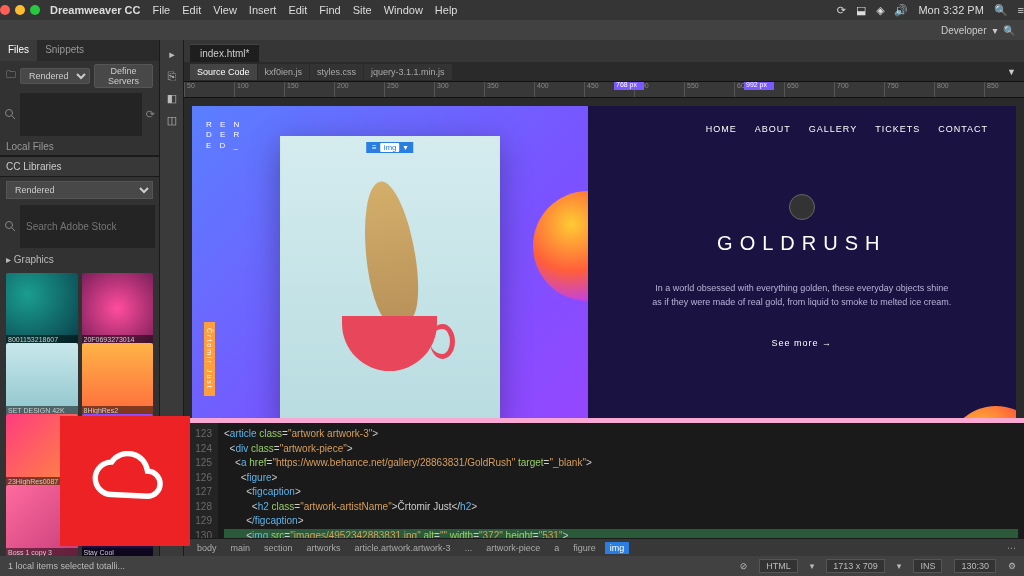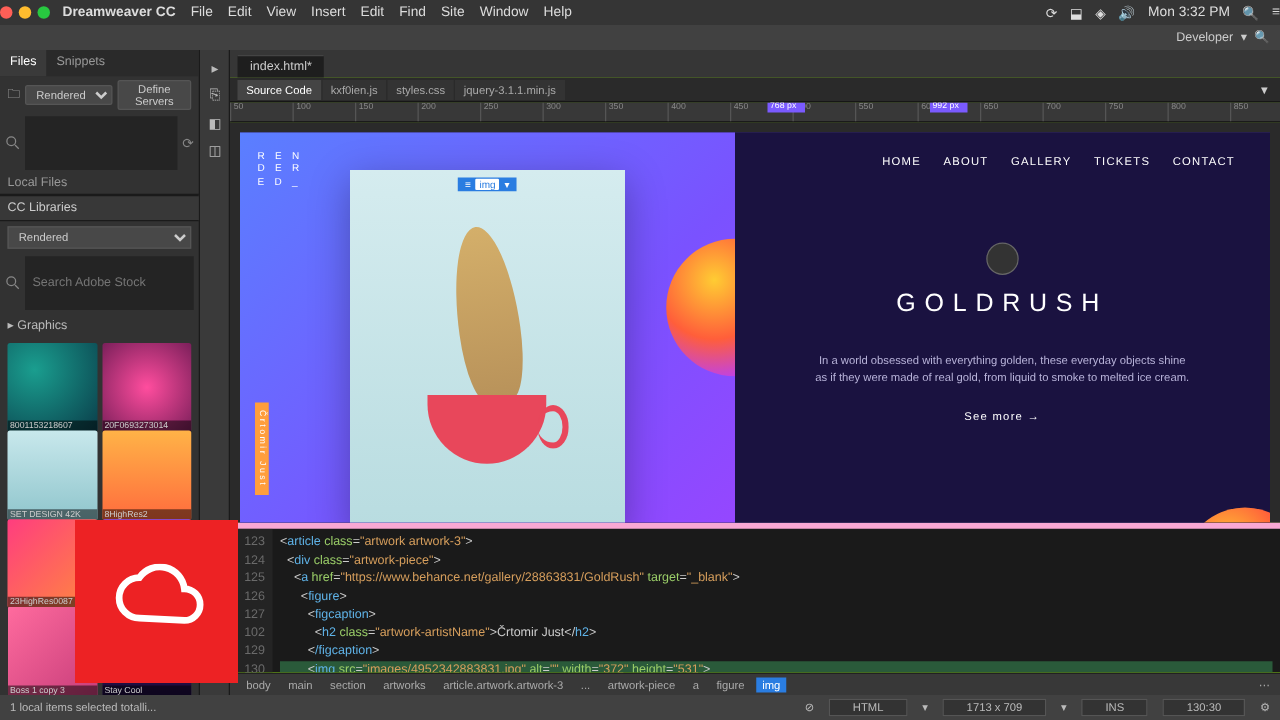--- a/index.html
+++ b/index.html
@@ -61,34 +61,34 @@
 .splash{position:absolute;bottom:105px;width:70px;height:140px;background:linear-gradient(#d4af6a,#b8925a);border-radius:50% 50% 30% 30%/60% 60% 40% 40%;transform:rotate(-8deg) scaleX(.7)}
 .sel-ind{position:absolute;top:6px;left:50%;transform:translateX(-50%);background:#2a7de1;color:#fff;font-size:8px;padding:1px 6px;display:flex;gap:4px;align-items:center}
 .sel-ind .chip{background:#fff;color:#2a7de1;padding:0 3px;border-radius:1px}
 .orb{position:absolute;width:110px;height:110px;border-radius:50%;background:radial-gradient(circle at 35% 30%,#ffcc33,#ff5e3a 45%,#b83dff 80%)}
 .orb1{top:85px;right:-55px}
 .page-right{flex:1;background:#1a1240;position:relative;padding:18px 28px;color:#fff;overflow:hidden}
 .nav{display:flex;gap:18px;justify-content:flex-end;font-size:9px;letter-spacing:1px}
 .hero{text-align:center;margin-top:60px}
 .avatar{width:26px;height:26px;border-radius:50%;background:#333;border:1px solid #666;margin:0 auto 12px}
 .hero h1{font-size:20px;letter-spacing:7px;font-weight:300;margin-bottom:26px}
-.hero p{font-size:9px;color:#b8b3d9;line-height:1.6;max-width:300px;margin:0 auto 18px}
+.hero p{font-size:9px;color:#b8b3d9;line-height:1.6;max-width:300px;margin:0 auto 28px}
 .see-more{font-size:9px;letter-spacing:1px}
 .orb2{position:absolute;bottom:-50px;right:-30px;width:100px;height:100px;border-radius:50%;background:radial-gradient(circle at 35% 30%,#ffcc33,#ff5e3a 45%,#b83dff 80%)}
 .code-panel{height:120px;background:#1a1a1a;border-top:5px solid #f9a8d4;display:flex;font-family:Menlo,Consolas,monospace;font-size:10px;overflow:hidden}
 .gutter{width:34px;background:#242424;color:#6a6a6a;text-align:right;padding:4px 6px 4px 0;line-height:1.45}
 .code{flex:1;padding:4px 6px;line-height:1.45;white-space:pre;color:#ccc;overflow:hidden}
 .code .t{color:#5fb3e8}.code .a{color:#9acd68}.code .s{color:#d69e5c}
 .code .hl{background:#2a5a3a;display:inline-block;width:100%}
 .crumb-bar{height:18px;background:#383838;display:flex;align-items:center;padding:0 8px;font-size:9px;color:#aaa;gap:4px;border-top:1px solid #1a1a1a}
 .crumb-bar .cr{padding:1px 5px}
 .crumb-bar .cr.act{background:#2a7de1;color:#fff}
 .status{height:20px;background:#414141;display:flex;align-items:center;padding:0 8px;font-size:9px;color:#bbb;gap:12px}
 .status .sp{margin-left:auto}
-.status .box{background:#333;padding:1px 18px;border:1px solid #555}
+.status .box{background:#333;padding:1px 6px;border:1px solid #555}
 .cc-logo{position:absolute;left:60px;bottom:30px;width:130px;height:130px;background:#ed2224;display:flex;align-items:center;justify-content:center;z-index:50}
 .cc-logo svg{width:90px;height:60px}
 </style>
 </head>
 <body>
 
 <div class="menubar">
   <div class="traffic">
       <span class="r"></span>
       <span class="y"></span>
@@ -273,21 +273,21 @@
       </div>
     </div>
 
     <div class="code-panel">
       <div class="gutter" id="code-gutter">
           <div>123</div>
           <div>124</div>
           <div>125</div>
           <div>126</div>
           <div>127</div>
-          <div>102</div>
+          <div>128</div>
           <div>129</div>
           <div>130</div>
           <div>131</div>
         </div>
       <div class="code" id="code-body">&lt;<span class="t">article</span> <span class="a">class</span>=<span class="s">"artwork artwork-3"</span>&gt;
   &lt;<span class="t">div</span> <span class="a">class</span>=<span class="s">"artwork-piece"</span>&gt;
     &lt;<span class="t">a</span> <span class="a">href</span>=<span class="s">"https://www.behance.net/gallery/28863831/GoldRush"</span> <span class="a">target</span>=<span class="s">"_blank"</span>&gt;
       &lt;<span class="t">figure</span>&gt;
         &lt;<span class="t">figcaption</span>&gt;
           &lt;<span class="t">h2</span> <span class="a">class</span>=<span class="s">"artwork-artistName"</span>&gt;Črtomir Just&lt;/<span class="t">h2</span>&gt;

